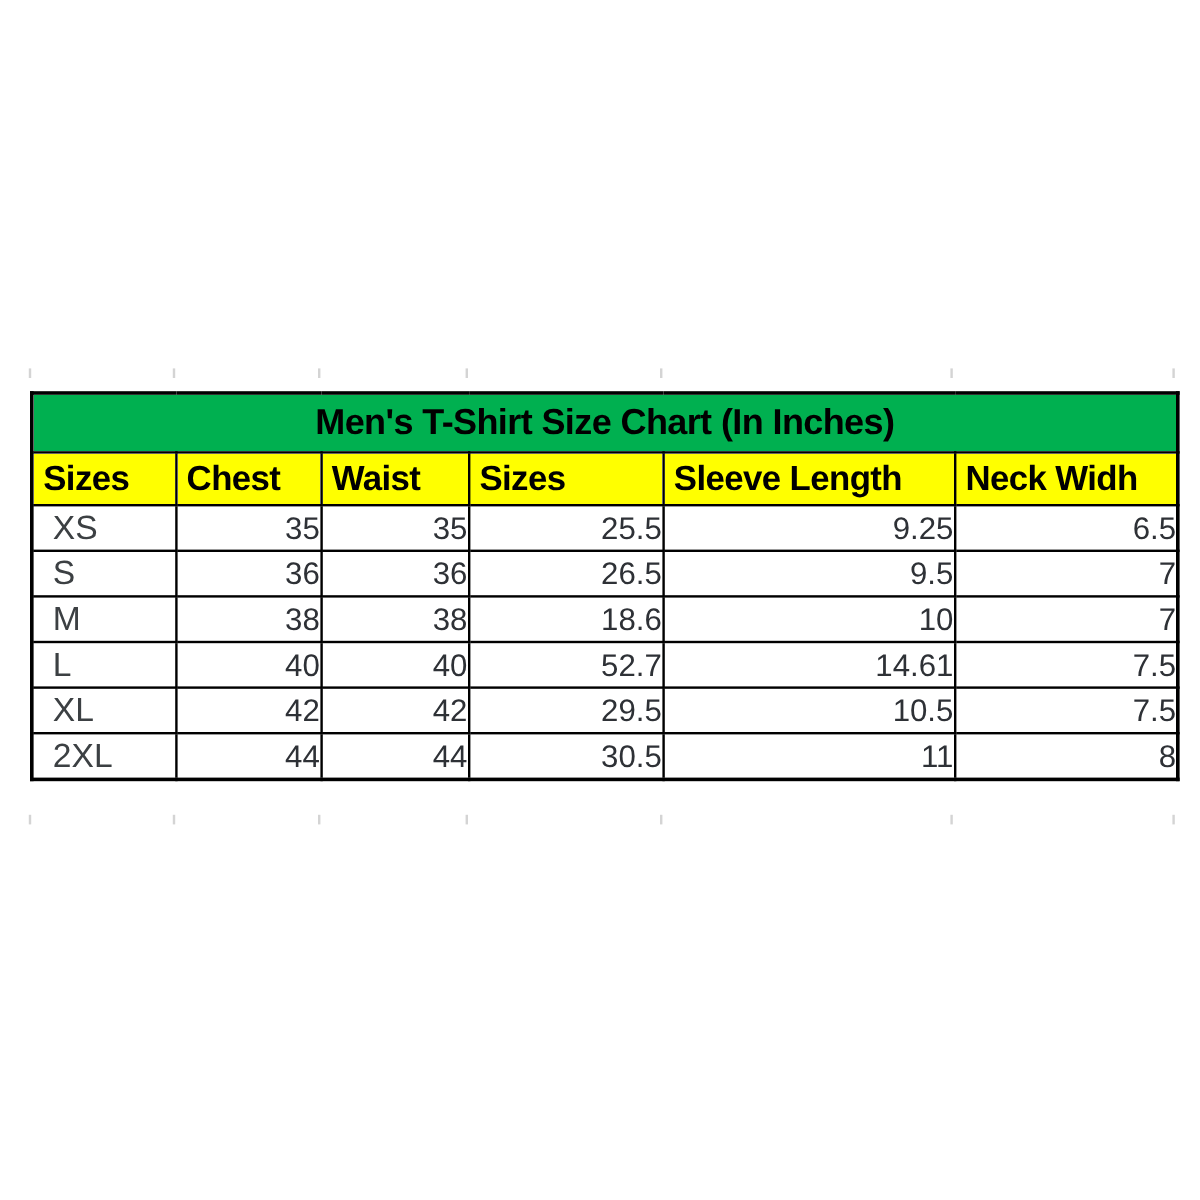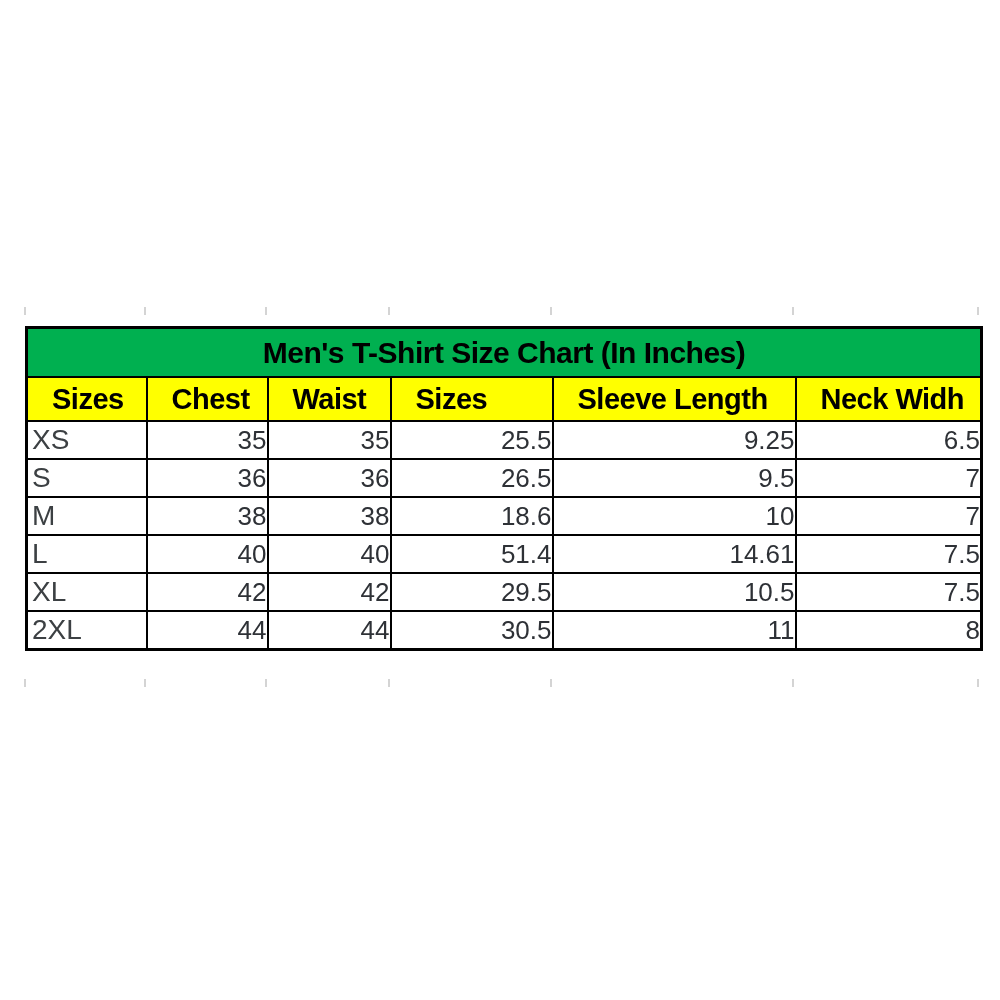--- a/index.html
+++ b/index.html
@@ -43,35 +43,35 @@
     text-align: center;
     letter-spacing: -0.5px;
   }
   tr.header-row th {
     height: 42px;
     background: #ffff00;
     color: #000000;
     font-size: 29px;
     font-weight: bold;
     text-align: left;
-    padding-left: 24px;
+    padding-left: 8px;
     letter-spacing: -0.5px;
   }
   tr.data-row td {
     height: 36px;
     background: #ffffff;
     color: #2e3136;
     font-size: 26px;
     font-weight: normal;
     text-align: right;
     vertical-align: middle;
   }
   tr.data-row td.size-cell {
     text-align: left;
-    padding-left: 4px;
+    padding-left: 16px;
     font-size: 28px;
     color: #3c4043;
   }
   
   .stub {
     position: absolute;
     width: 2px;
     height: 8px;
     background: #c9c9c9;
     opacity: 0.8;
@@ -143,21 +143,21 @@
           <td>38</td>
           <td>38</td>
           <td>18.6</td>
           <td>10</td>
           <td>7</td>
         </tr>
         <tr class="data-row">
           <td class="size-cell">L</td>
           <td>40</td>
           <td>40</td>
-          <td>51.4</td>
+          <td>52.7</td>
           <td>14.61</td>
           <td>7.5</td>
         </tr>
         <tr class="data-row">
           <td class="size-cell">XL</td>
           <td>42</td>
           <td>42</td>
           <td>29.5</td>
           <td>10.5</td>
           <td>7.5</td>

